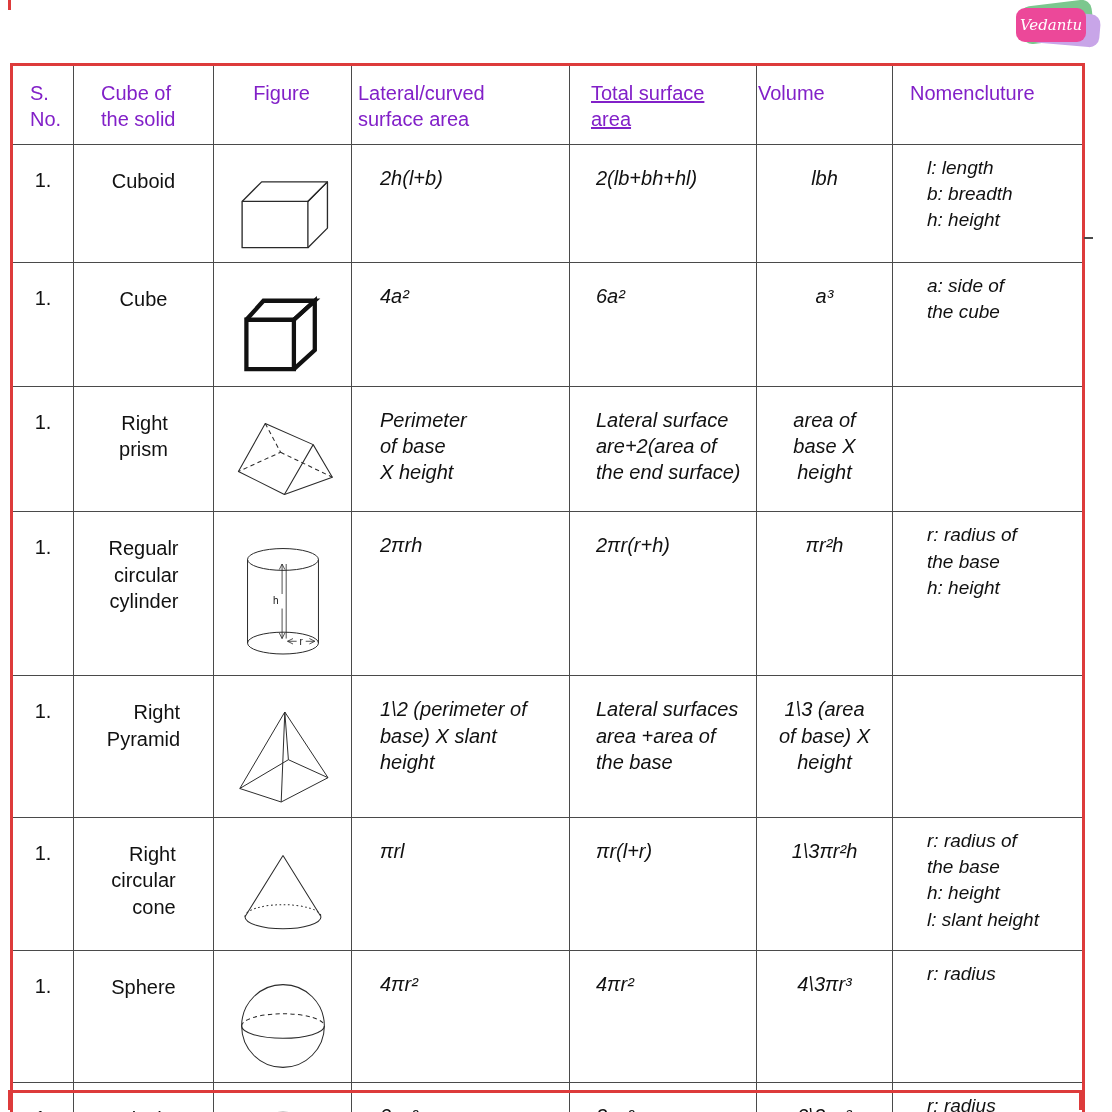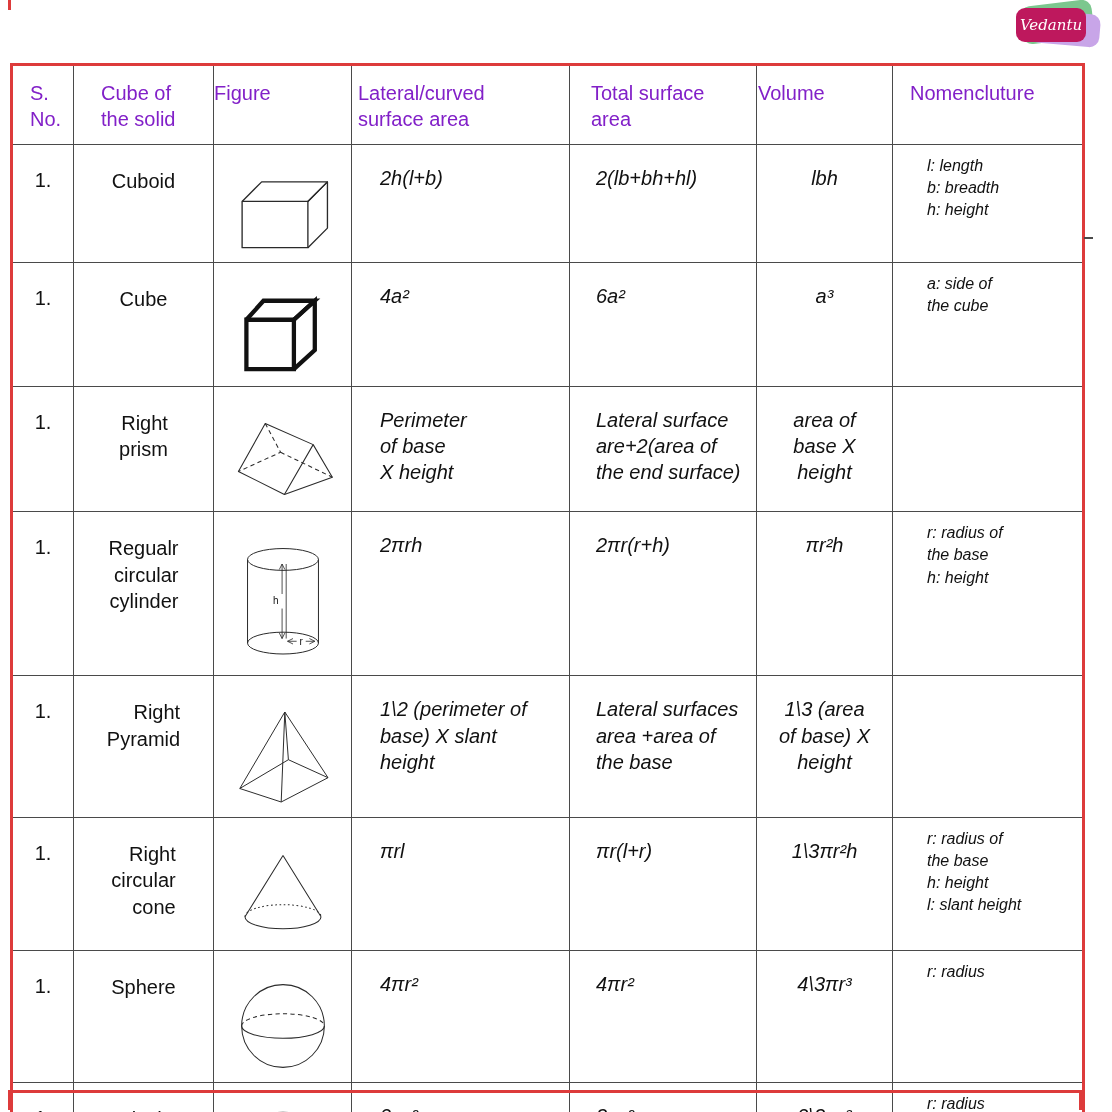--- a/index.html
+++ b/index.html
@@ -11,57 +11,57 @@
   .stub-top{position:absolute;left:8px;top:0;width:3px;height:10px;background:#dd3b3b;}
   .bottom-line{position:absolute;left:8px;top:1090px;width:1074px;height:3px;background:#dd3b3b;}
   .stub-bl{position:absolute;left:8px;top:1090px;width:3px;height:20px;background:#dd3b3b;}
   .stub-br{position:absolute;left:1079px;top:1090px;width:3px;height:20px;background:#dd3b3b;}
   .overhang{position:absolute;left:1084px;top:237px;width:9px;height:2px;background:#4a4a4a;}
 
   
   .logo{position:absolute;left:1014px;top:3px;width:84px;height:44px;}
   .logo-green{position:absolute;left:7px;top:0px;width:72px;height:38px;background:#7cc78e;border-radius:10px;transform:rotate(-7deg);}
   .logo-purple{position:absolute;left:16px;top:9px;width:70px;height:33px;background:#c8a5e8;border-radius:10px;transform:rotate(5deg);}
-  .logo-orange{position:absolute;left:2px;top:5px;width:70px;height:34px;background:#be185d;border-radius:9px;
+  .logo-orange{position:absolute;left:2px;top:5px;width:70px;height:34px;background:#ec4899;border-radius:9px;
     display:flex;align-items:center;justify-content:center;color:#fff;
     font-family:"DejaVu Serif",serif;font-style:italic;font-size:15px;}
 
   
   table{
     position:absolute;left:10px;top:63px;width:1072px;
     border-collapse:collapse;table-layout:fixed;
     border:3px solid #dd3b3b;background:#fff;
   }
   th,td{
     border:1.7px solid #4a4a4a;vertical-align:top;
     white-space:pre-line;overflow:hidden;line-height:1.32;
   }
   th{
     color:#8220c8;font-weight:400;font-size:20px;text-align:left;
     padding:14px 2px 0 0;
   }
   th.h-sno{padding-left:17px;}
   th.h-name{padding-left:27px;}
-  th.h-fig{padding-left:0;}
+  th.h-fig{text-align:center;padding-left:0;}
   th.h-lat{padding-left:6px;}
-  th.h-tot{padding-left:21px;}
+  th.h-tot{padding-left:21px;text-decoration:underline;}
   th.h-vol{padding-left:1px;}
   th.h-nom{padding-left:17px;}
 
   td{font-size:20px;}
   td.sno{text-align:center;padding-top:22px;}
   td.name{text-align:center;padding-top:23px;}
   td.name .blk{display:inline-block;text-align:right;}
   td.fig{vertical-align:middle;text-align:center;padding:2px 0;}
   td.formula{font-style:italic;padding-top:20px;}
   td.lat{padding-left:28px;padding-right:20px;}
   td.tot{padding-left:26px;padding-right:4px;}
   td.vol{text-align:center;padding-left:2px;padding-right:2px;}
   td.vol .blk{display:inline-block;text-align:center;}
-  td.nomen{font-style:italic;font-size:16px;padding:10px 0 0 34px;line-height:1.38;margin-top:44px;}
+  td.nomen{font-style:italic;font-size:19px;padding:10px 0 0 34px;line-height:1.38;margin-top:44px;}
 
   svg{display:inline-block;}
   .solid-stroke{fill:none;stroke:#2a2a2a;stroke-width:1.5;stroke-linejoin:round;}
   .bold-stroke{fill:none;stroke:#111;stroke-width:4.5;stroke-linejoin:miter;}
   .thin{fill:none;stroke:#2a2a2a;stroke-width:1.1;stroke-linejoin:round;}
   .dash{fill:none;stroke:#2a2a2a;stroke-width:1.1;stroke-dasharray:4.5,3.5;}
   .dots{fill:none;stroke:#2a2a2a;stroke-width:1.1;stroke-dasharray:1.8,2.8;}
   .dim{fill:none;stroke:#2a2a2a;stroke-width:0.9;}
   .figtext{font-family:"Liberation Sans",sans-serif;font-size:11px;fill:#111;}
 </style>

